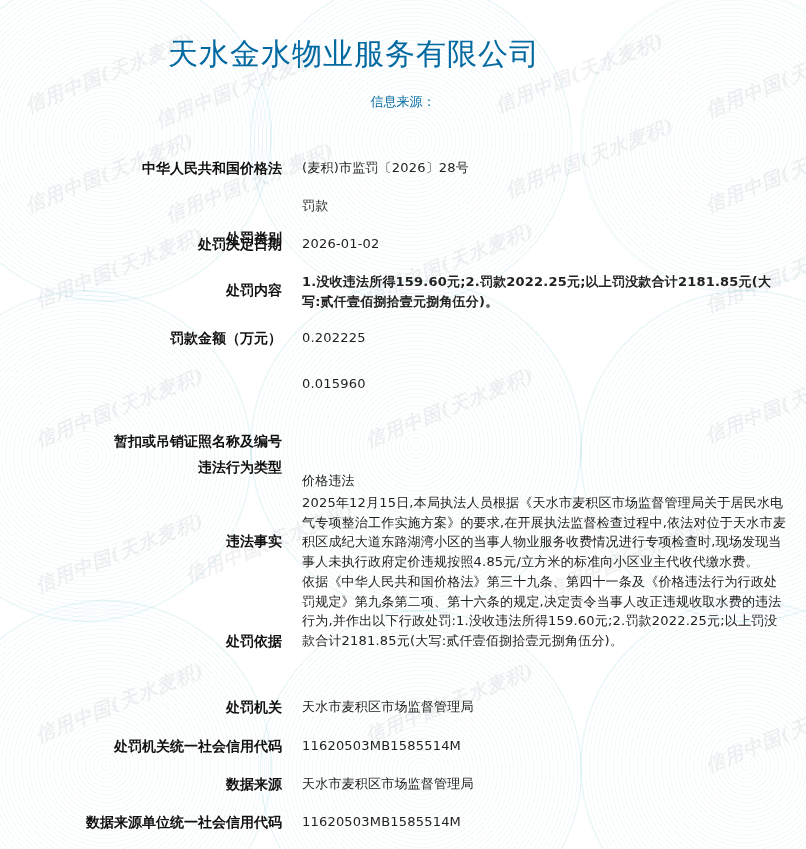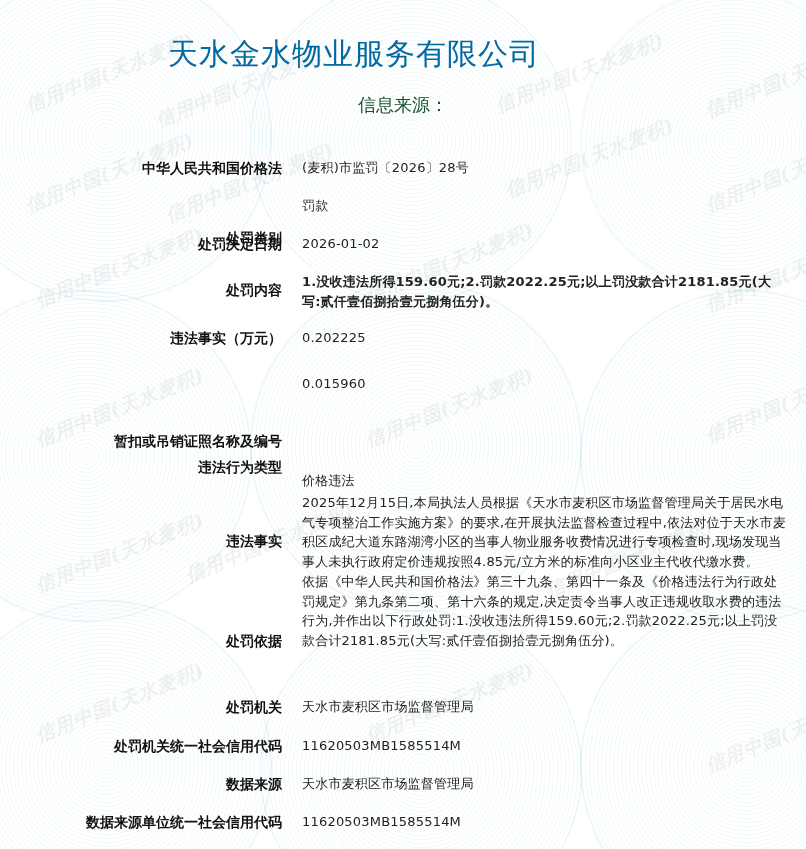--- a/index.html
+++ b/index.html
@@ -22,21 +22,21 @@
     font-family: "DejaVu Serif", serif; letter-spacing: 1px;
   }
   .content { position: relative; z-index: 1; }
   .title {
     position: absolute; top: 34px; left: 0; width: 708px; text-align: center;
     font-size: 30px; font-family: "DejaVu Serif", "Liberation Serif", serif; color: #0369a1;
     letter-spacing: 1px;
   }
   .source {
     position: absolute; top: 93px; left: 0; width: 806px; text-align: center;
-    font-size: 18px; color: #14532d;
+    font-size: 13px; color: #0369a1;
   }
   .row { position: absolute; left: 0; width: 806px; }
   .label {
     position: absolute; right: 524px; font-size: 14px; font-weight: bold; color: #111;
     text-align: right; font-family: "DejaVu Serif", serif; line-height: 18px;
   }
   .value {
     position: absolute; left: 302px; width: 484px; font-size: 13px; color: #222;
     line-height: 19.5px; letter-spacing: 0.2px;
   }
@@ -91,21 +91,21 @@
   </div>
   <div class="row">
     <div class="label" style="top:235px;">处罚决定日期</div>
     <div class="value" style="top:234px;">2026-01-02</div>
   </div>
   <div class="row">
     <div class="label" style="top:281px;">处罚内容</div>
     <div class="value" style="top:272px;font-weight:bold;">1.没收违法所得159.60元;2.罚款2022.25元;以上罚没款合计2181.85元(大写:贰仟壹佰捌拾壹元捌角伍分)。</div>
   </div>
   <div class="row">
-    <div class="label" style="top:329px;">违法事实（万元）</div>
+    <div class="label" style="top:329px;">罚款金额（万元）</div>
     <div class="value" style="top:328px;">0.202225</div>
   </div>
   <div class="row">
     <div class="label" style="top:370px;">
     </div>
     <div class="value" style="top:374px;">0.015960</div>
   </div>
   <div class="row">
     <div class="label" style="top:432px;">暂扣或吊销证照名称及编号</div>
     <div class="value" style="top:419px;"></div>

